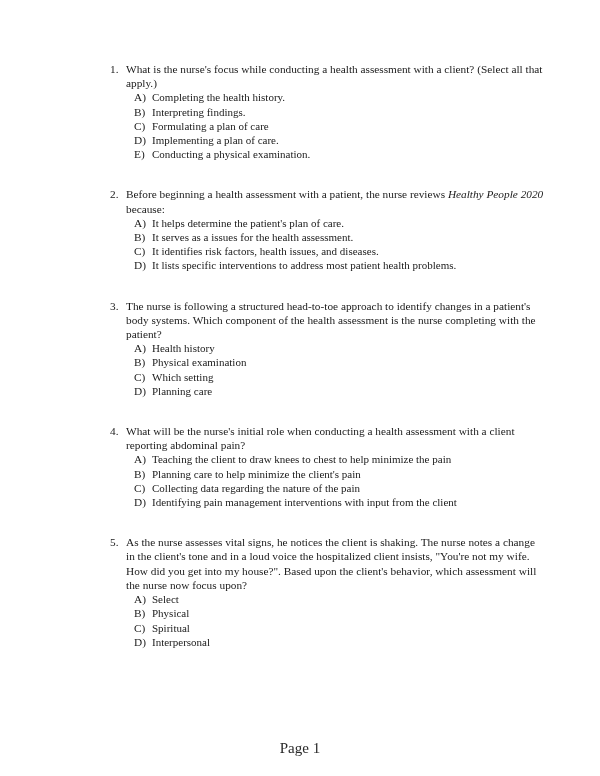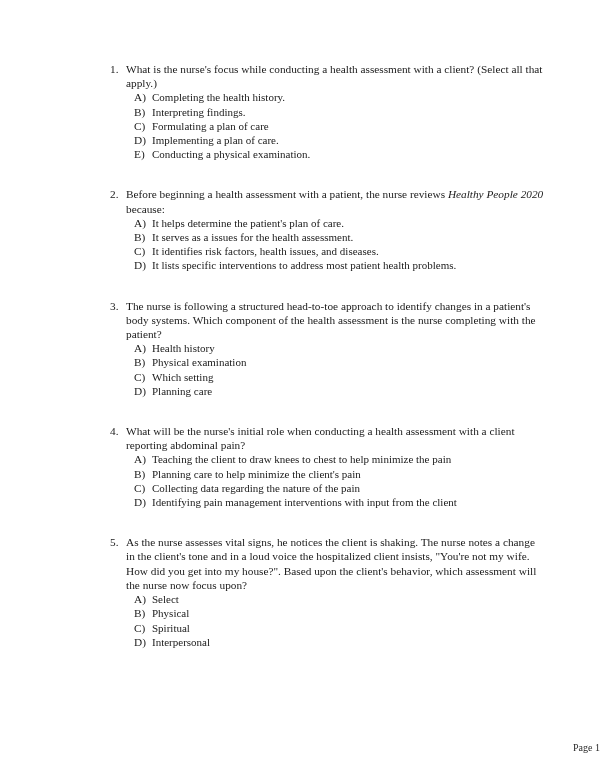--- a/index.html
+++ b/index.html
@@ -83,22 +83,22 @@
     flex: 1 1 auto;
     font-size: 11px;
     line-height: 14.2px;
   }
 
   .page-footer {
     position: absolute;
     left: 0;
     right: 0;
     bottom: 22px;
-    text-align: right;
-    font-size: 10px;
+    text-align: center;
+    font-size: 15px;
     line-height: 12px;
     color: #2a2a2a;
     margin-top: 9px;
   }
 </style>
 </head>
 <body>
 
 <div class="page">
   <ol class="question-list" id="question-list">

